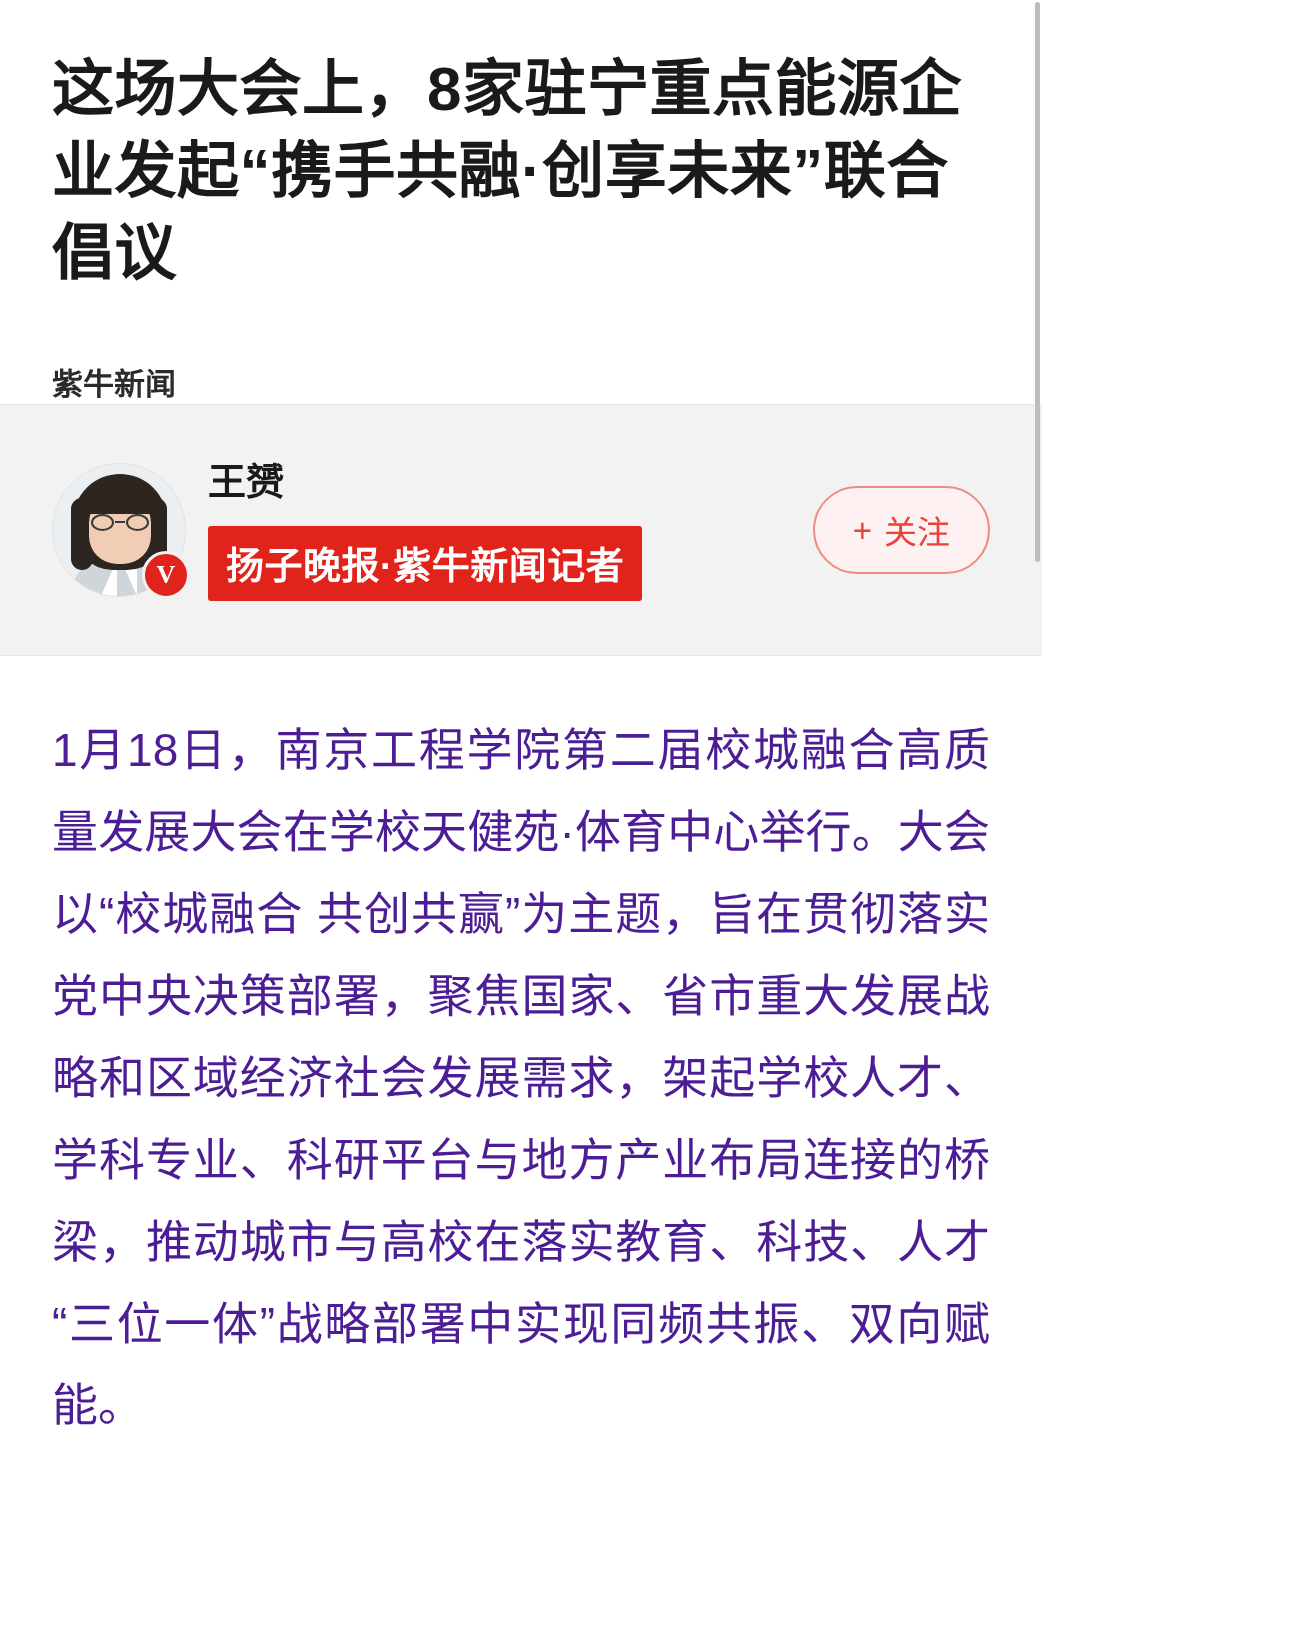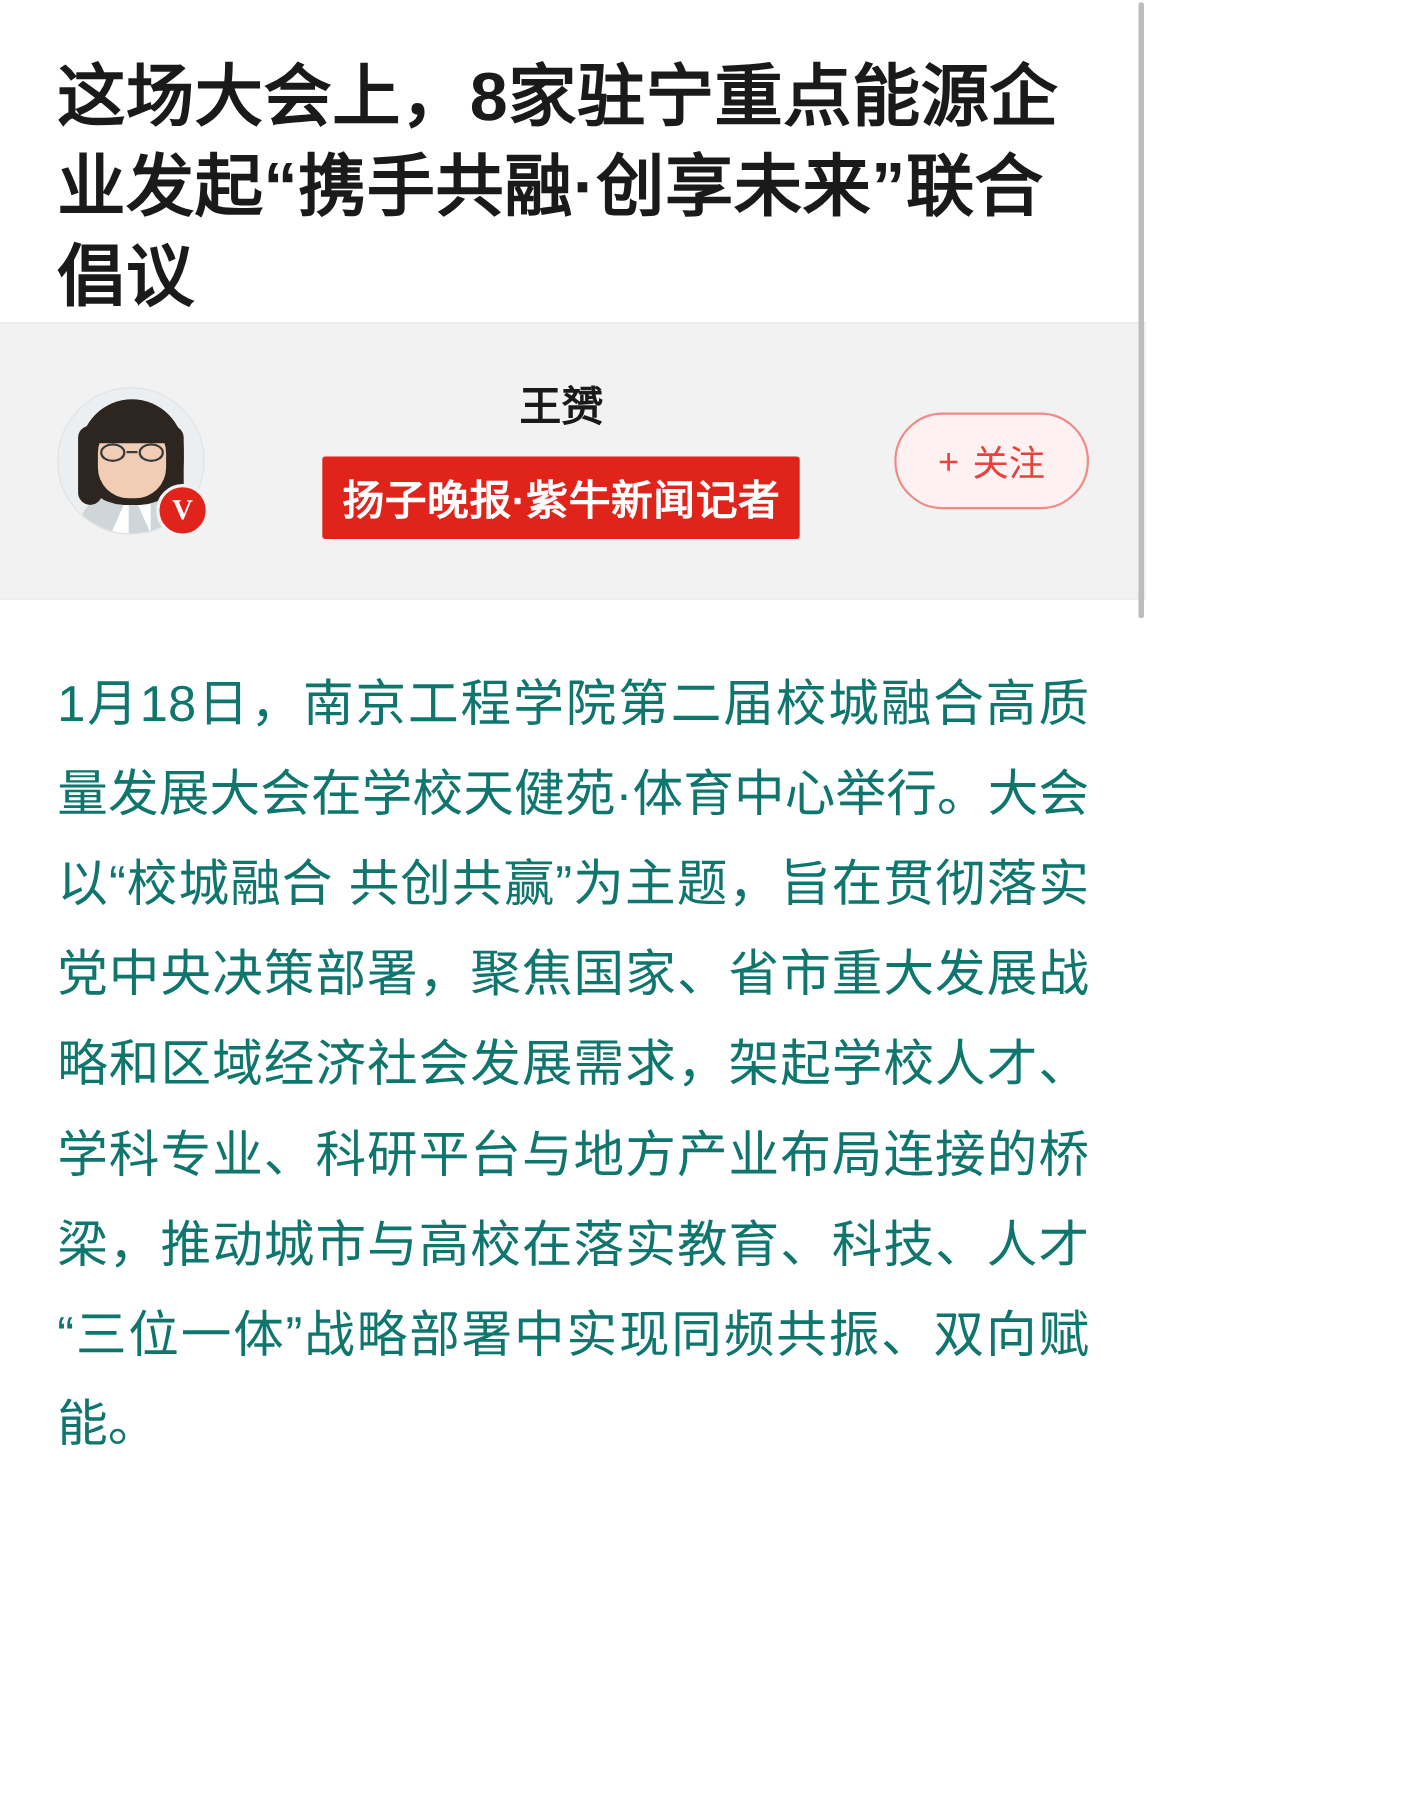--- a/index.html
+++ b/index.html
@@ -125,21 +125,20 @@
     font-weight: 700;
     display: flex;
     align-items: center;
     justify-content: center;
     font-family: "Liberation Serif", serif;
   }
 
   .author-info {
     margin-left: 22px;
     flex: 1 1 auto;
-    text-align: center;
   }
   .author-name {
     font-size: 38px;
     font-weight: 700;
     color: #1a1a1a;
     line-height: 1.2;
   }
   .author-tag {
     display: inline-block;
     margin-top: 20px;
@@ -166,21 +165,21 @@
   }
   .follow-plus { font-size: 33px; line-height: 1; }
 
   
   .article-body {
     padding: 54px 52px 0 52px;
   }
   .para {
     font-size: 46px;
     line-height: 1.78;
-    color: #0f766e;
+    color: #4c1d95;
     text-align: justify;
     word-break: break-all;
   }
 
   
   .scrollbar-track {
     position: absolute;
     top: 0;
     right: 0;
     width: 6px;
@@ -198,20 +197,21 @@
   }
 </style>
 </head>
 <body>
 
 <div class="page">
 
   <div class="article-head">
     <h1 class="article-title">这场大会上，8家驻宁重点能源企业发起“携手共融·创享未来”联合倡议</h1>
 
+    <div class="source-row">紫牛新闻</div>
 
   </div>
 
   <div class="author-band">
 
     <div class="avatar-wrap">
       <div class="avatar">
         <div class="av-bg"></div>
         <div class="av-body"></div>
         <div class="av-neck"></div>

